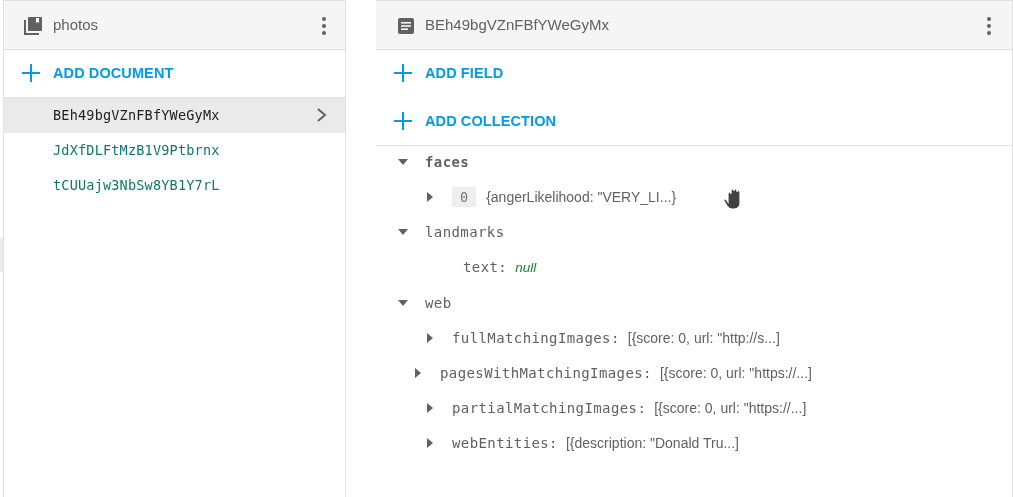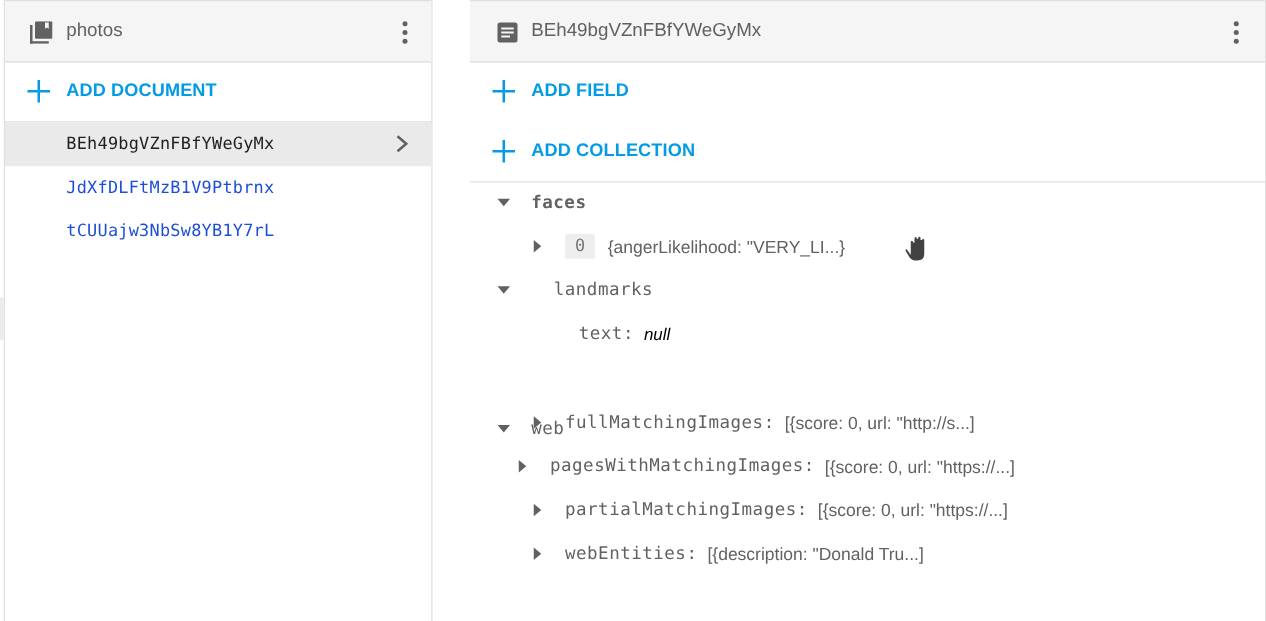--- a/index.html
+++ b/index.html
@@ -28,32 +28,32 @@
   .action-row.no-border { border-bottom: none; }
   .action-row .plus { position: absolute; left: 18px; top: 14px; width: 18px; height: 18px; }
   .plus::before, .plus::after { content: ""; position: absolute; background: #039be5; }
   .plus::before { left: 8px; top: 0; width: 2px; height: 18px; }
   .plus::after { left: 0; top: 8px; width: 18px; height: 2px; }
   .action-row .a-label { position: absolute; left: 49px; top: 15px; font-size: 14.5px; font-weight: bold; color: #039be5; letter-spacing: 0.1px; }
 
   .doc-list { list-style: none; }
   .doc-item { height: 35px; position: relative; cursor: pointer; }
   .doc-item.selected { background: #eaeaea; }
-  .doc-item .d-label { position: absolute; left: 49px; top: 9px; font-family: "DejaVu Sans Mono", monospace; font-size: 13.5px; color: #1d4ed8; letter-spacing: 0.2px; }
+  .doc-item .d-label { position: absolute; left: 49px; top: 9px; font-family: "DejaVu Sans Mono", monospace; font-size: 13.5px; color: #0f766e; letter-spacing: 0.2px; }
   .doc-item.selected .d-label { color: #212121; }
   .doc-item .chev { position: absolute; right: 16px; top: 9px; width: 14px; height: 16px; }
 
   .fields { position: relative; }
   .field-row { position: absolute; left: 0; height: 28px; display: flex; align-items: center; white-space: nowrap; }
   .tri { display: inline-block; width: 0; height: 0; cursor: pointer; }
   .tri-down { border-left: 5px solid transparent; border-right: 5px solid transparent; border-top: 6px solid #616161; }
   .tri-right { border-top: 5px solid transparent; border-bottom: 5px solid transparent; border-left: 6px solid #616161; }
   .fkey { font-family: "DejaVu Sans Mono", monospace; font-size: 14px; color: #616161; letter-spacing: 0.4px; }
   .fval { font-family: "Liberation Sans", sans-serif; font-size: 14px; color: #616161; margin-left: 8px; }
-  .fnull { font-family: "Liberation Sans", sans-serif; font-size: 13.5px; color: #000000; font-style: italic; margin-left: 8px; }
+  .fnull { font-family: "Liberation Sans", sans-serif; font-size: 13.5px; color: #15803d; font-style: italic; margin-left: 8px; }
   .idx-chip { display: inline-block; background: #eeeeee; border-radius: 2px; padding: 2px 8px; font-family: "DejaVu Sans Mono", monospace; font-size: 13.5px; color: #757575; margin-right: 10px; }
 
   .cursor-hand { position: absolute; left: 723px; top: 188px; width: 22px; height: 24px; }
 </style>
 </head>
 <body>
 
 <div class="left-edge-strip"></div>
 
 <div class="col col-left">
@@ -126,28 +126,28 @@
       <span class="fkey" style="margin-left:17px;">faces</span>
     </div>
     <div class="field-row" style="top:37px; left:51px;">
       <span class="tri tri-right" style="margin-right:19px;"></span>
       <span class="idx-chip">0</span>
       <span class="fval" style="margin-left:0;">{angerLikelihood: "VERY_LI...}</span>
     </div>
 
     <div class="field-row" style="top:72px; left:22px;">
       <span class="tri tri-down"></span>
-      <span class="fkey" style="margin-left:35px;">landmarks</span>
+      <span class="fkey" style="margin-left:17px;">landmarks</span>
     </div>
     <div class="field-row" style="top:107px; left:49px;margin-left:38px;">
       <span class="fkey">text:</span>
       <span class="fnull">null</span>
     </div>
 
-    <div class="field-row" style="top:143px; left:22px;margin-top:40px;">
+    <div class="field-row" style="top:143px; left:22px;">
       <span class="tri tri-down"></span>
       <span class="fkey" style="margin-left:17px;">web</span>
     </div>
     <div class="field-row" style="top:178px; left:51px;">
       <span class="tri tri-right" style="margin-right:19px;"></span>
       <span class="fkey">fullMatchingImages:</span>
       <span class="fval">[{score: 0, url: "http://s...]</span>
     </div>
     <div class="field-row" style="top:213px; left:39px;justify-content:center;">
       <span class="tri tri-right" style="margin-right:19px;"></span>

